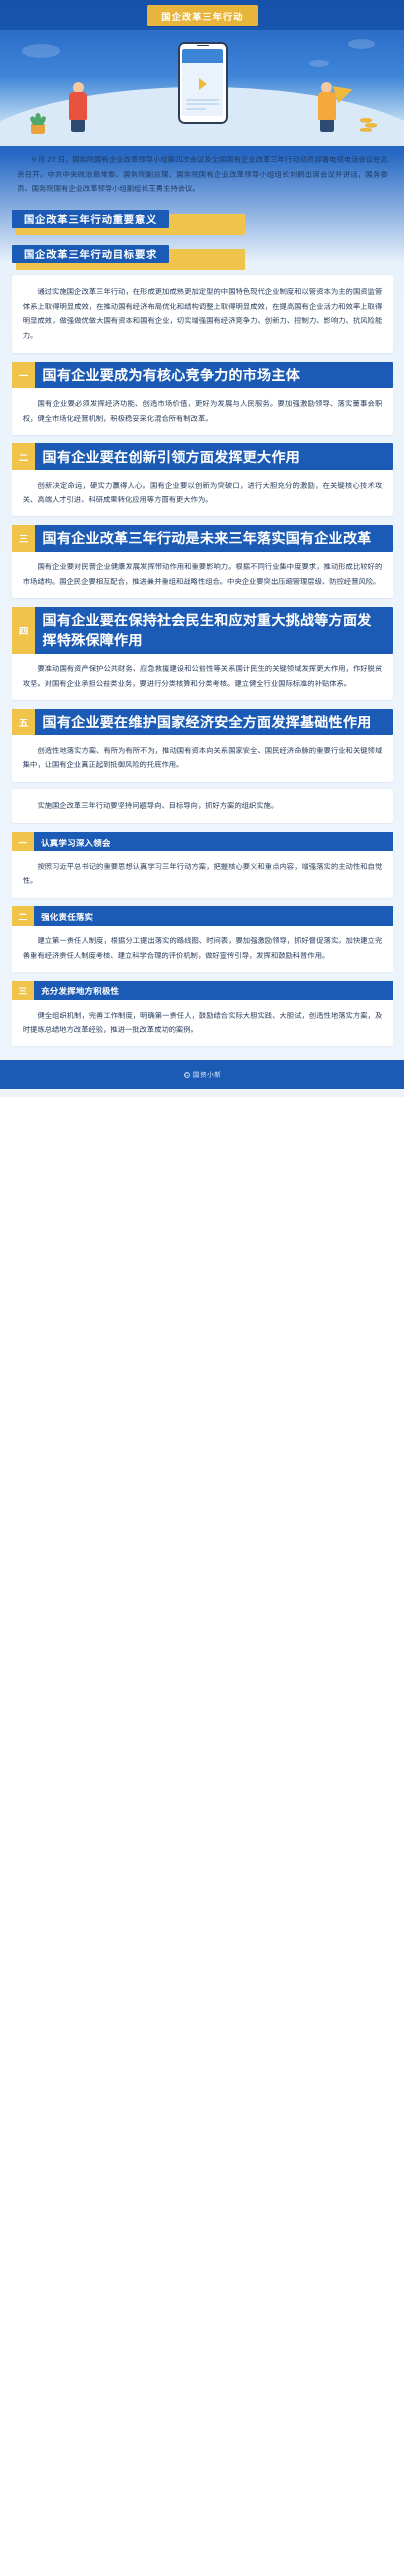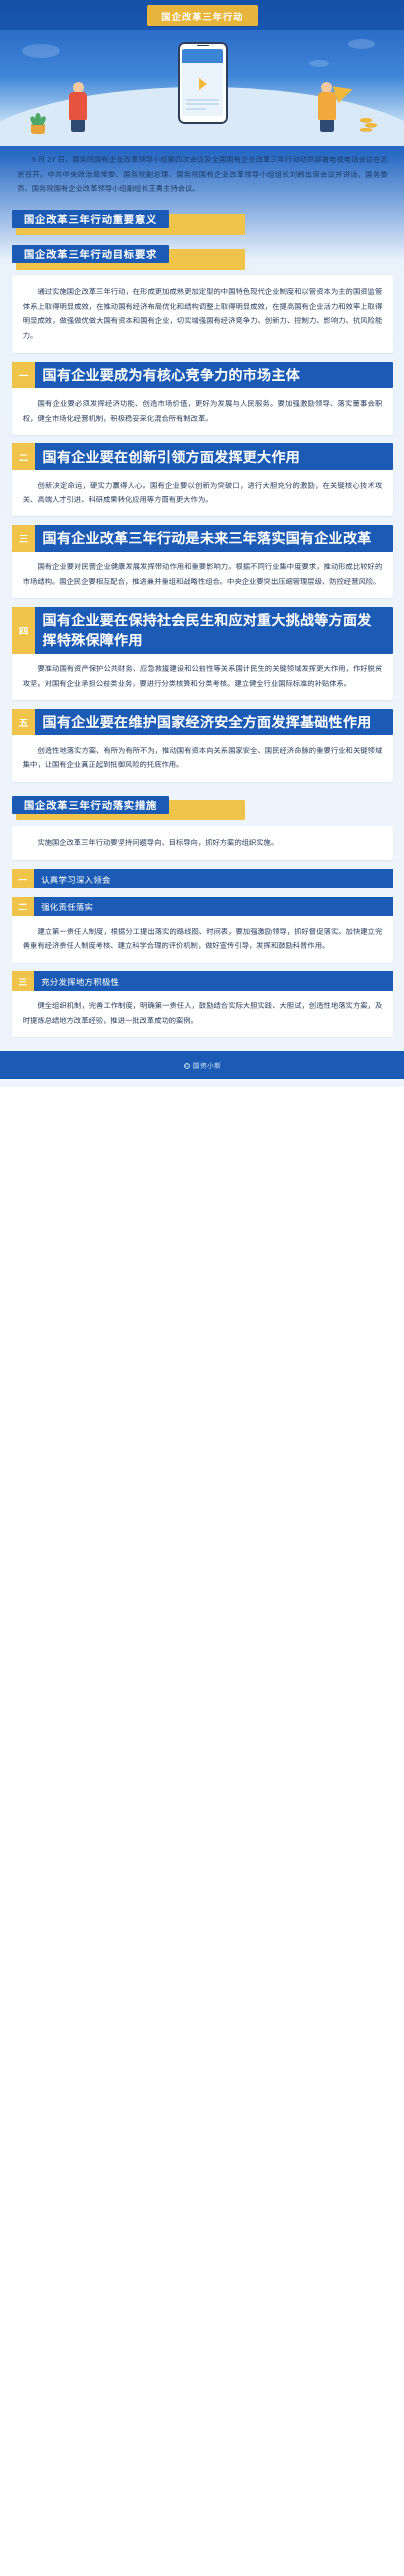--- a/index.html
+++ b/index.html
@@ -287,21 +287,21 @@
     font-weight:bold;
     display:flex;
     align-items:center;
     justify-content:center;
   }
   .measure-title {
     flex:1;
     background:#1b5bb5;
     color:#ffffff;
     font-size:8.4px;
-    font-weight:normal;
+    font-weight:bold;
     display:flex;
     align-items:center;
     padding:3.2px 7.6px;
     letter-spacing:0.3px;
   }
   .measure-body {
     background:#ffffff;
     padding:8.6px 10.8px;
     font-size:7.3px;
     line-height:2;
@@ -436,31 +436,28 @@
   </div>
 
   <div class="item">
     <div class="item-head">
       <div class="item-num">五</div>
       <div class="item-title">国有企业要在维护国家经济安全方面发挥基础性作用</div>
     </div>
     <div class="item-body">创造性地落实方案、有所为有所不为，推动国有资本向关系国家安全、国民经济命脉的重要行业和关键领域集中，让国有企业真正起到抵御风险的托底作用。</div>
   </div>
 
-  <div class="sec-head" style="margin-top:14px;">
-    <div class="shadow"></div>
-    <div class="bar">国企改革三年行动落实措施</div>
-  </div>
   <div class="card">实施国企改革三年行动要坚持问题导向、目标导向，抓好方案的组织实施。</div>
 
   <div class="measure">
     <div class="measure-head">
       <div class="measure-num">一</div>
       <div class="measure-title">认真学习深入领会</div>
     </div>
+    <div class="measure-body">按照习近平总书记的重要思想认真学习三年行动方案，把握核心要义和重点内容，增强落实的主动性和自觉性。</div>
   </div>
 
   <div class="measure">
     <div class="measure-head">
       <div class="measure-num">二</div>
       <div class="measure-title">强化责任落实</div>
     </div>
     <div class="measure-body">建立第一责任人制度，根据分工提出落实的路线图、时间表，要加强激励领导，抓好督促落实。加快建立完善重有经济责任人制度考核、建立科学合理的评价机制，做好宣传引导，发挥和鼓励科普作用。</div>
   </div>
 

